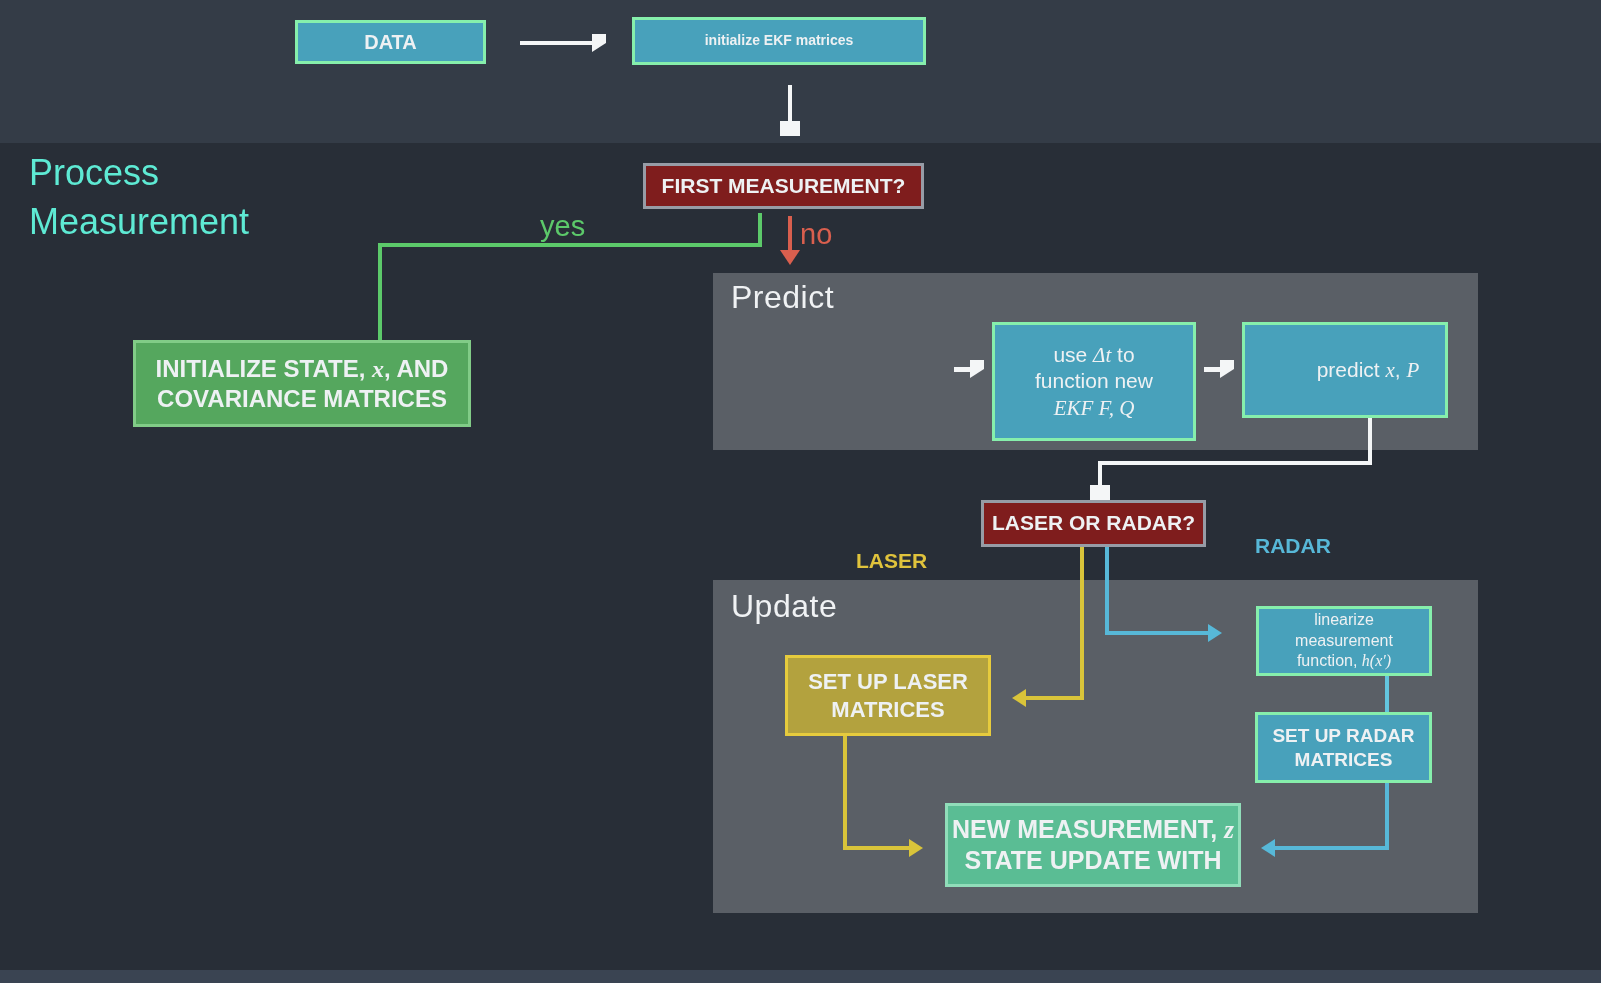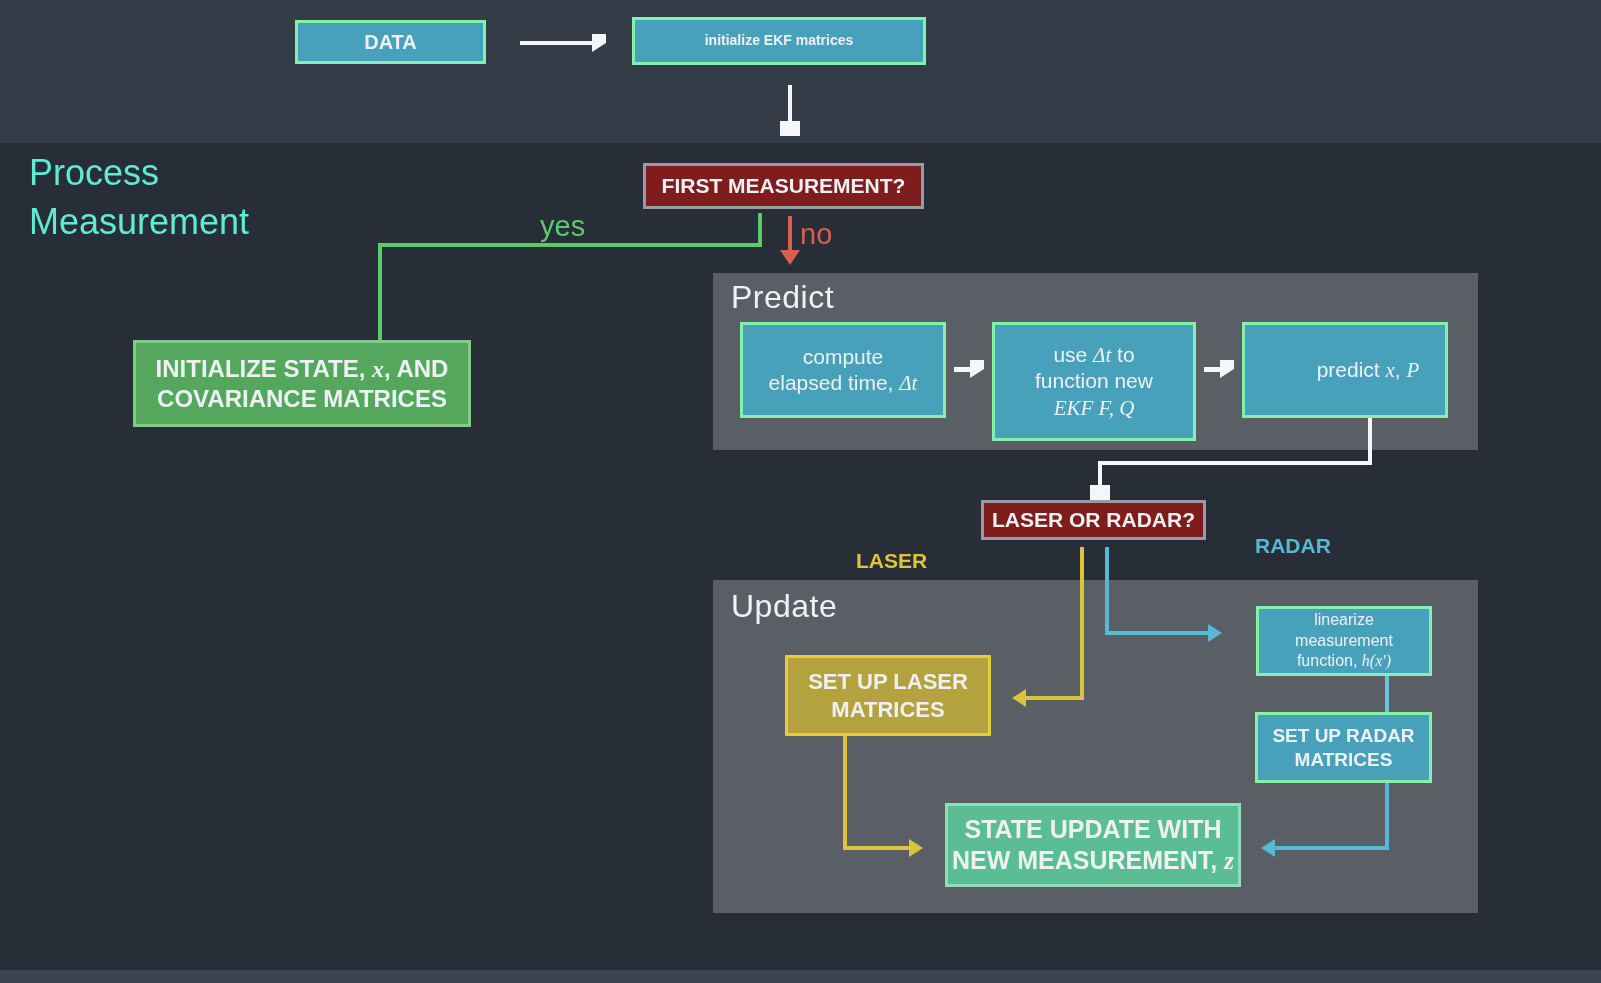--- a/index.html
+++ b/index.html
@@ -94,26 +94,20 @@
   <div class="node green" style="left:133px;top:340px;width:338px;height:87px;font-size:24px;font-weight:700;">
     <div>
       <span>INITIALIZE STATE, </span><span class="math">x</span><span>, AND</span>
     </div>
     <div>COVARIANCE MATRICES</div>
   </div>
 
   <div class="panel" style="left:713px;top:273px;width:765px;height:177px;"></div>
   <div class="panel-title" style="left:731px;top:279px;">Predict</div>
 
-  <div class="node teal" style="left:740px;top:322px;width:206px;height:96px;font-size:21px;">
-    <div>compute</div>
-    <div>
-      <span>elapsed time, </span><span class="math">Δt</span>
-    </div>
-  </div>
 
   <div class="line white-l" style="left:954px;top:367px;width:18px;height:5px;"></div>
   <div class="ah ah-r c-white" style="left:970px;top:360px;"></div>
 
   <div class="node teal" style="left:992px;top:322px;width:204px;height:119px;font-size:21px;">
     <div>
       <span>use </span><span class="math">Δt</span><span> to</span>
     </div>
     <div>function new</div>
     <div class="math">EKF F, Q</div>
@@ -126,21 +120,21 @@
     <div>
       <span>predict </span><span class="math">x</span><span>, </span><span class="math">P</span>
     </div>
   </div>
 
   <div class="line white-l" style="left:1368px;top:418px;width:4px;height:47px;"></div>
   <div class="line white-l" style="left:1098px;top:461px;width:274px;height:4px;"></div>
   <div class="line white-l" style="left:1098px;top:461px;width:4px;height:26px;"></div>
   <div class="ah ah-d c-white" style="left:1090px;top:485px;"></div>
 
-  <div class="node gray" style="left:981px;top:500px;width:225px;height:40px;font-size:21px;font-weight:700;">
+  <div class="node gray" style="left:981px;top:500px;width:225px;height:47px;font-size:21px;font-weight:700;">
     <span>LASER OR RADAR?</span>
   </div>
 
   <div class="branch-label lbl-laser" style="left:856px;top:549px;">LASER</div>
   <div class="branch-label lbl-radar" style="left:1255px;top:534px;">RADAR</div>
 
   <div class="panel" style="left:713px;top:580px;width:765px;height:333px;"></div>
   <div class="panel-title" style="left:731px;top:588px;">Update</div>
 
   <div class="line yellow-l" style="left:1080px;top:547px;width:4px;height:153px;"></div>
@@ -173,19 +167,19 @@
 
   <div class="line yellow-l" style="left:843px;top:736px;width:4px;height:114px;"></div>
   <div class="line yellow-l" style="left:843px;top:846px;width:68px;height:4px;"></div>
   <div class="ah ah-r c-yellow" style="left:909px;top:839px;"></div>
 
   <div class="line cyan-l" style="left:1385px;top:783px;width:4px;height:67px;"></div>
   <div class="line cyan-l" style="left:1275px;top:846px;width:114px;height:4px;"></div>
   <div class="ah ah-l c-cyan" style="left:1261px;top:839px;"></div>
 
   <div class="node mint" style="left:945px;top:803px;width:296px;height:84px;font-size:25px;font-weight:700;">
-    <div>STATE UPDATE WITH</div>
     <div>
       <span>NEW MEASUREMENT, </span><span class="math">z</span>
     </div>
+    <div>STATE UPDATE WITH</div>
   </div>
 
 </div>
 
 </body></html>

